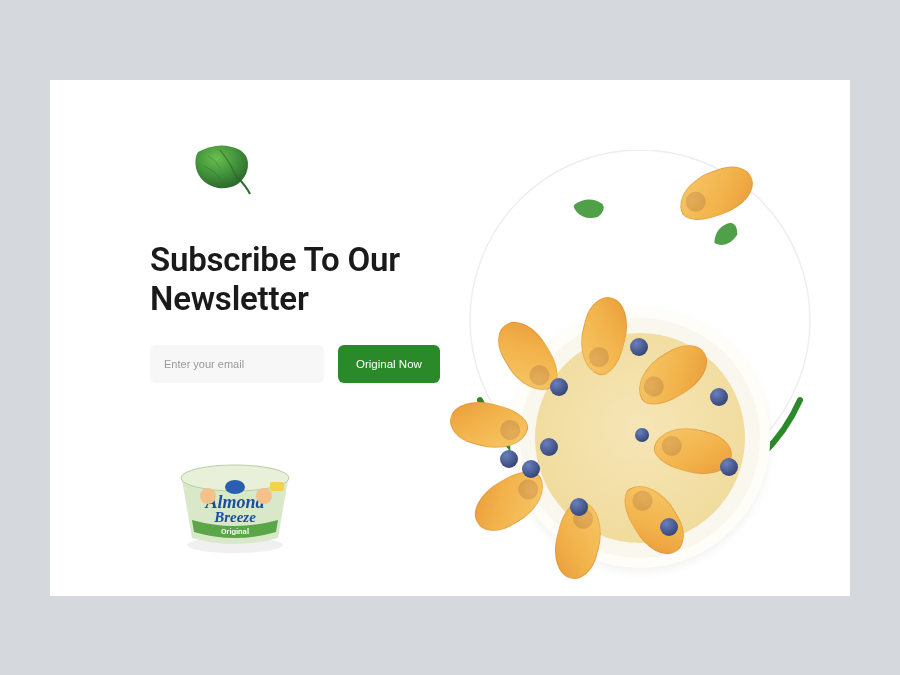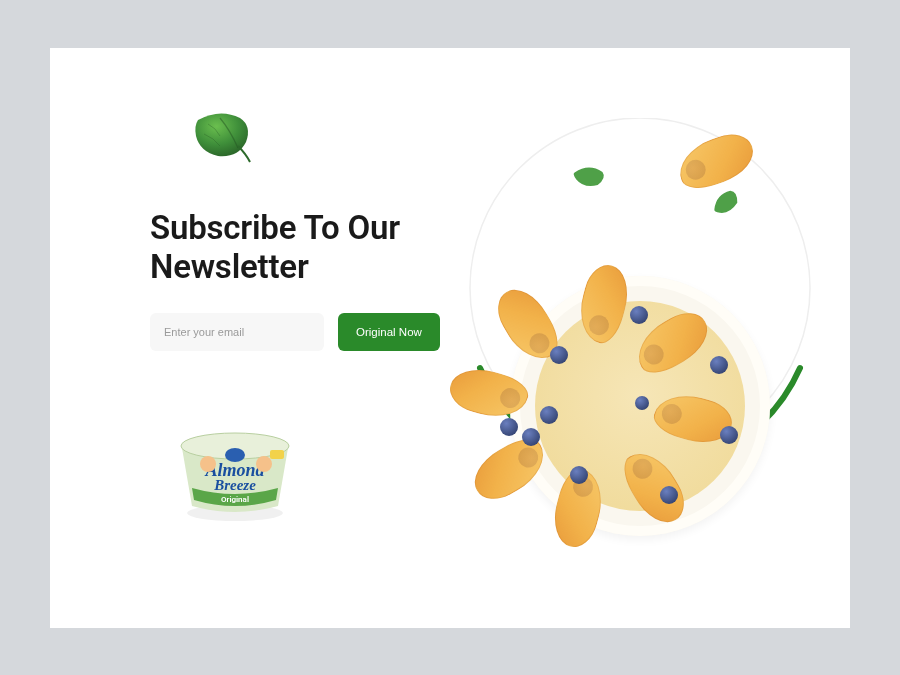--- a/index.html
+++ b/index.html
@@ -7,21 +7,21 @@
     width: 900px;
     height: 675px;
     background: #d5d8dc;
     font-family: -apple-system, BlinkMacSystemFont, "Segoe UI", Roboto, Helvetica, Arial, sans-serif;
     display: flex;
     align-items: center;
     justify-content: center;
   }
   .card {
     width: 800px;
-    height: 580px;
+    height: 516px;
     background: #ffffff;
     position: relative;
     overflow: hidden;
   }
   .leaf {
     position: absolute;
     left: 140px;
     top: 60px;
   }
   .content {

